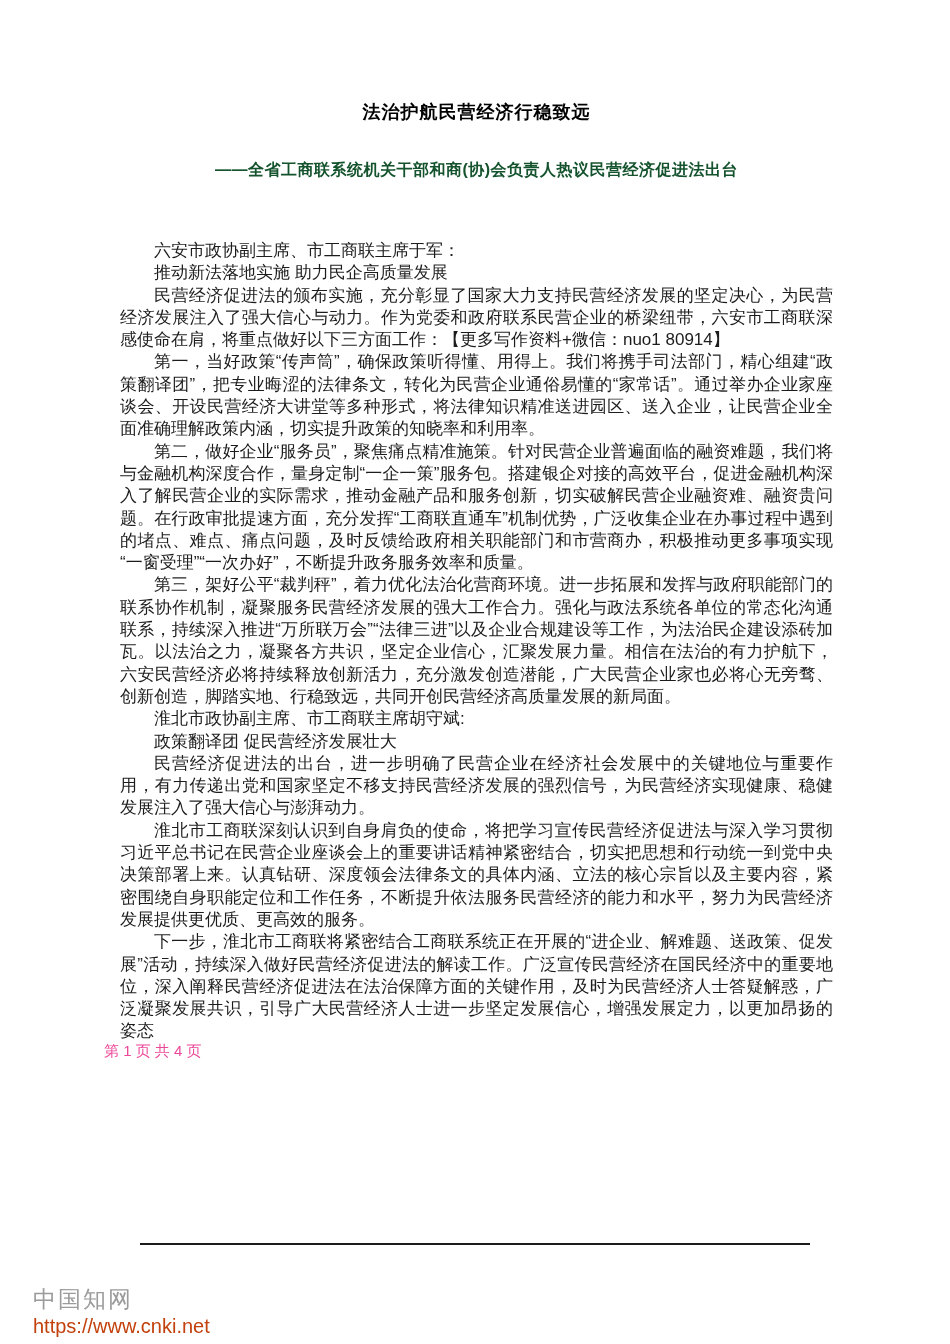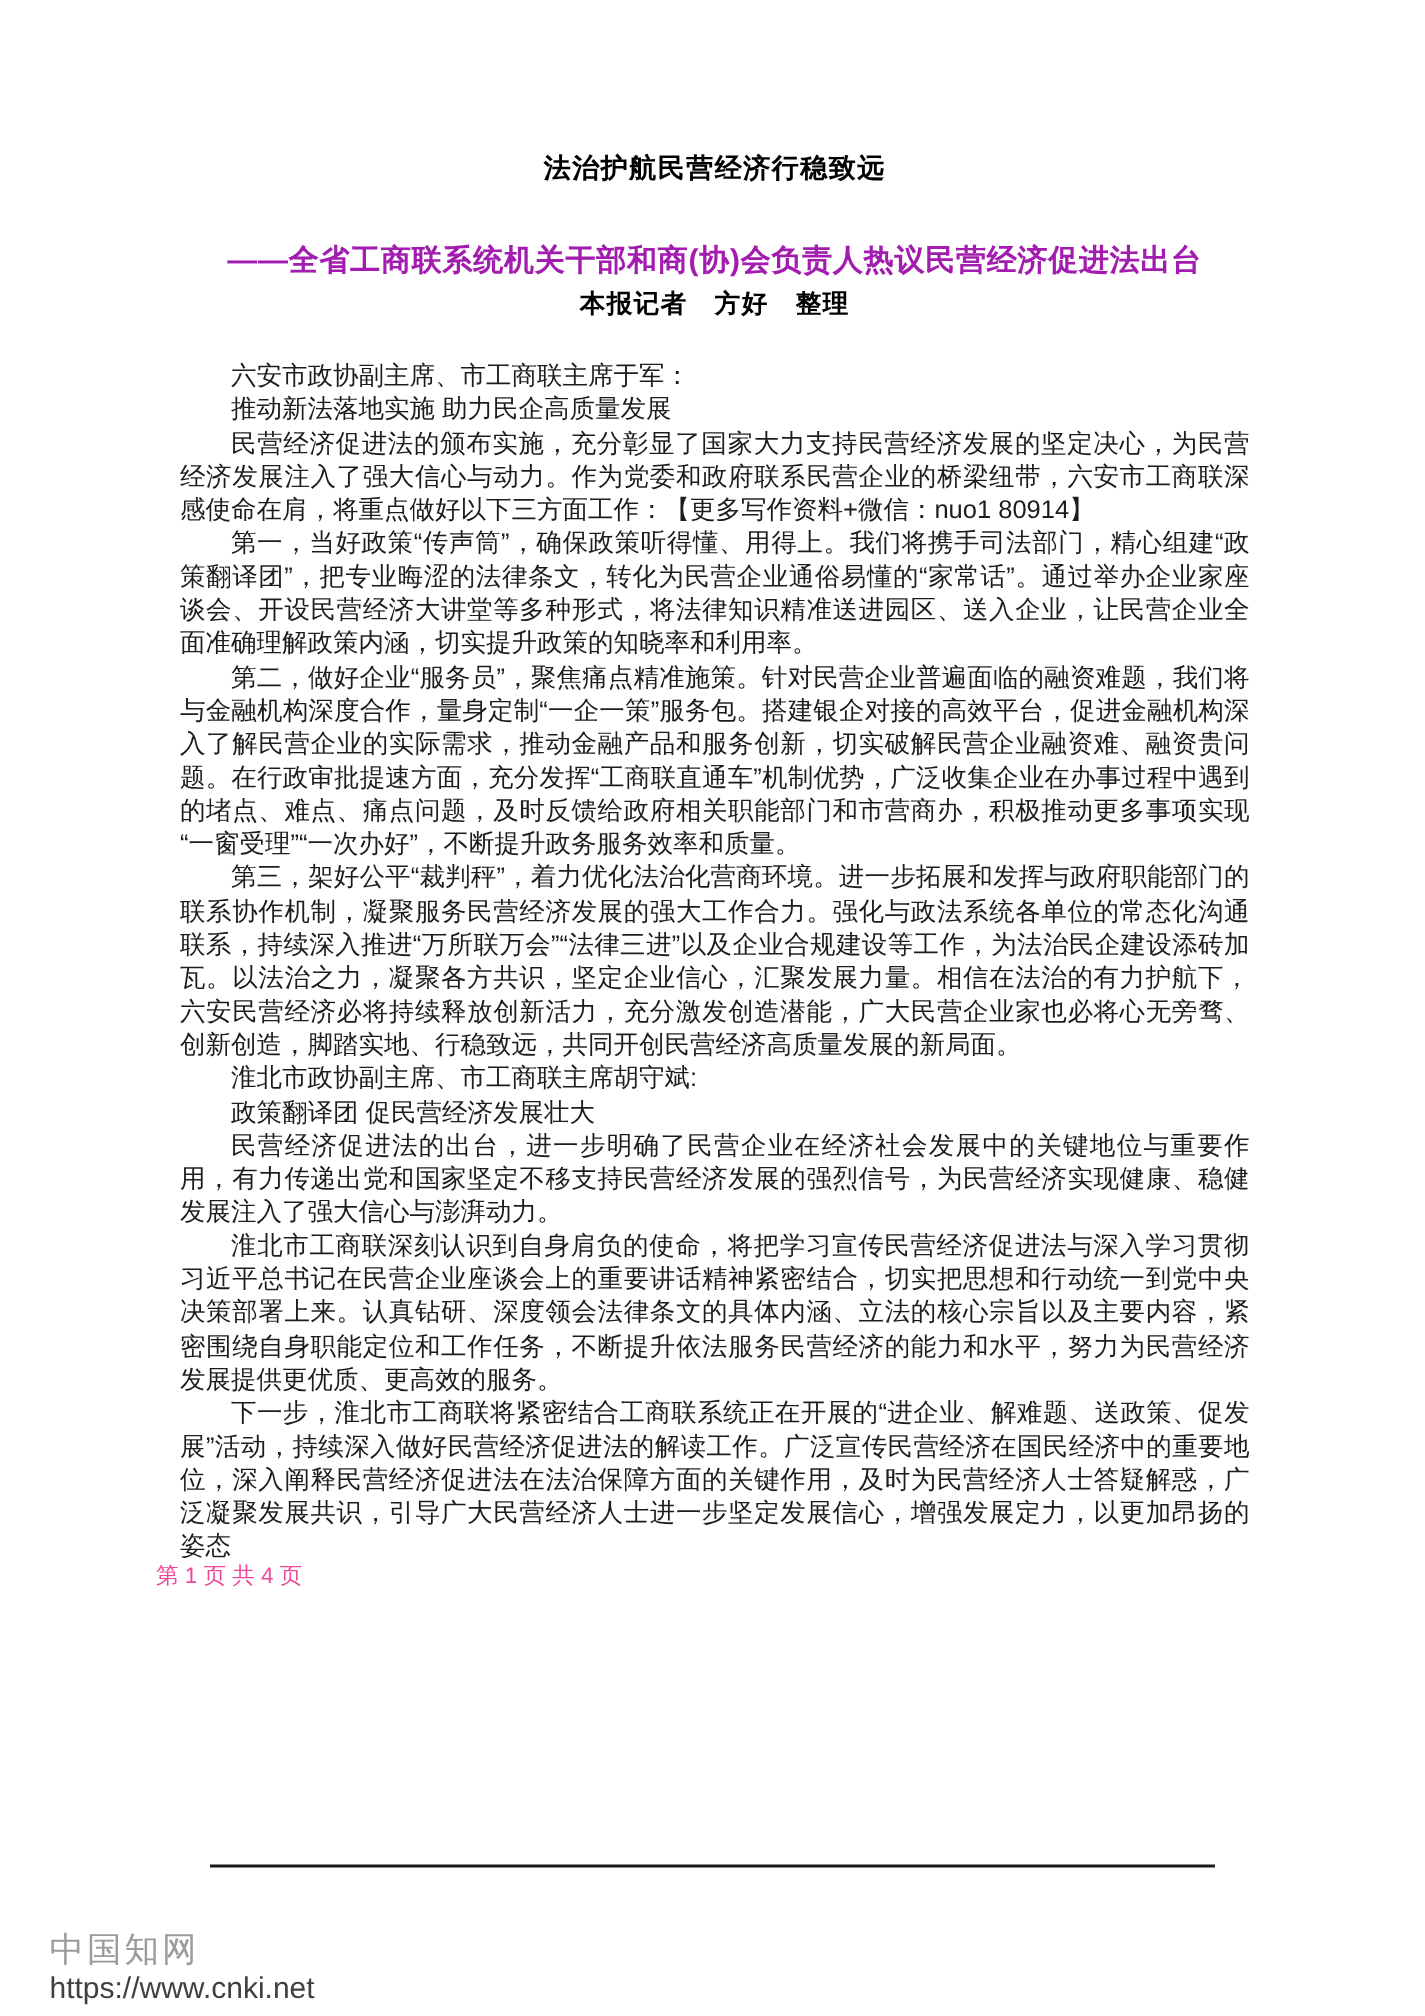--- a/index.html
+++ b/index.html
@@ -40,25 +40,25 @@
     font-weight: 700;
     letter-spacing: 1px;
     color: #000000;
   }
   .article-subtitle {
     position: absolute;
     left: 113px;
     top: 144px;
     width: 727px;
     text-align: center;
-    font-size: 20px;
+    font-size: 16px;
     line-height: 26px;
     font-weight: 700;
     letter-spacing: 0.5px;
-    color: #a21caf;
+    color: #14532d;
   }
   .article-byline {
     position: absolute;
     left: 120px;
     top: 192px;
     width: 713px;
     text-align: center;
     font-size: 17px;
     line-height: 22px;
     font-weight: 700;
@@ -107,36 +107,35 @@
     align-items: baseline;
     flex-direction: column;
   }
   .footer .brand {
     font-size: 23px;
     letter-spacing: 2px;
     color: #9b9b9b;
   }
   .footer .url {
     font-size: 20px;
-    color: #404040;
+    color: #c2410c;
   }
 </style>
 </head>
 <body>
 
 <div class="page">
 
   <div class="header-meta">
   </div>
 
   <h1 class="article-title">法治护航民营经济行稳致远</h1>
 
   <h2 class="article-subtitle">——全省工商联系统机关干部和商(协)会负责人热议民营经济促进法出台</h2>
 
-  <div class="article-byline">本报记者　方好　整理</div>
 
   <div class="article-body">
     <p>六安市政协副主席、市工商联主席于军：</p>
     <p>推动新法落地实施 助力民企高质量发展</p>
     <p>民营经济促进法的颁布实施，充分彰显了国家大力支持民营经济发展的坚定决心，为民营经济发展注入了强大信心与动力。作为党委和政府联系民营企业的桥梁纽带，六安市工商联深感使命在肩，将重点做好以下三方面工作：【更多写作资料+微信：nuo1 80914】</p>
     <p>第一，当好政策“传声筒”，确保政策听得懂、用得上。我们将携手司法部门，精心组建“政策翻译团”，把专业晦涩的法律条文，转化为民营企业通俗易懂的“家常话”。通过举办企业家座谈会、开设民营经济大讲堂等多种形式，将法律知识精准送进园区、送入企业，让民营企业全面准确理解政策内涵，切实提升政策的知晓率和利用率。</p>
     <p>第二，做好企业“服务员”，聚焦痛点精准施策。针对民营企业普遍面临的融资难题，我们将与金融机构深度合作，量身定制“一企一策”服务包。搭建银企对接的高效平台，促进金融机构深入了解民营企业的实际需求，推动金融产品和服务创新，切实破解民营企业融资难、融资贵问题。在行政审批提速方面，充分发挥“工商联直通车”机制优势，广泛收集企业在办事过程中遇到的堵点、难点、痛点问题，及时反馈给政府相关职能部门和市营商办，积极推动更多事项实现“一窗受理”“一次办好”，不断提升政务服务效率和质量。</p>
     <p>第三，架好公平“裁判秤”，着力优化法治化营商环境。进一步拓展和发挥与政府职能部门的联系协作机制，凝聚服务民营经济发展的强大工作合力。强化与政法系统各单位的常态化沟通联系，持续深入推进“万所联万会”“法律三进”以及企业合规建设等工作，为法治民企建设添砖加瓦。以法治之力，凝聚各方共识，坚定企业信心，汇聚发展力量。相信在法治的有力护航下，六安民营经济必将持续释放创新活力，充分激发创造潜能，广大民营企业家也必将心无旁骛、创新创造，脚踏实地、行稳致远，共同开创民营经济高质量发展的新局面。</p>
     <p>淮北市政协副主席、市工商联主席胡守斌:</p>
     <p>政策翻译团 促民营经济发展壮大</p>

